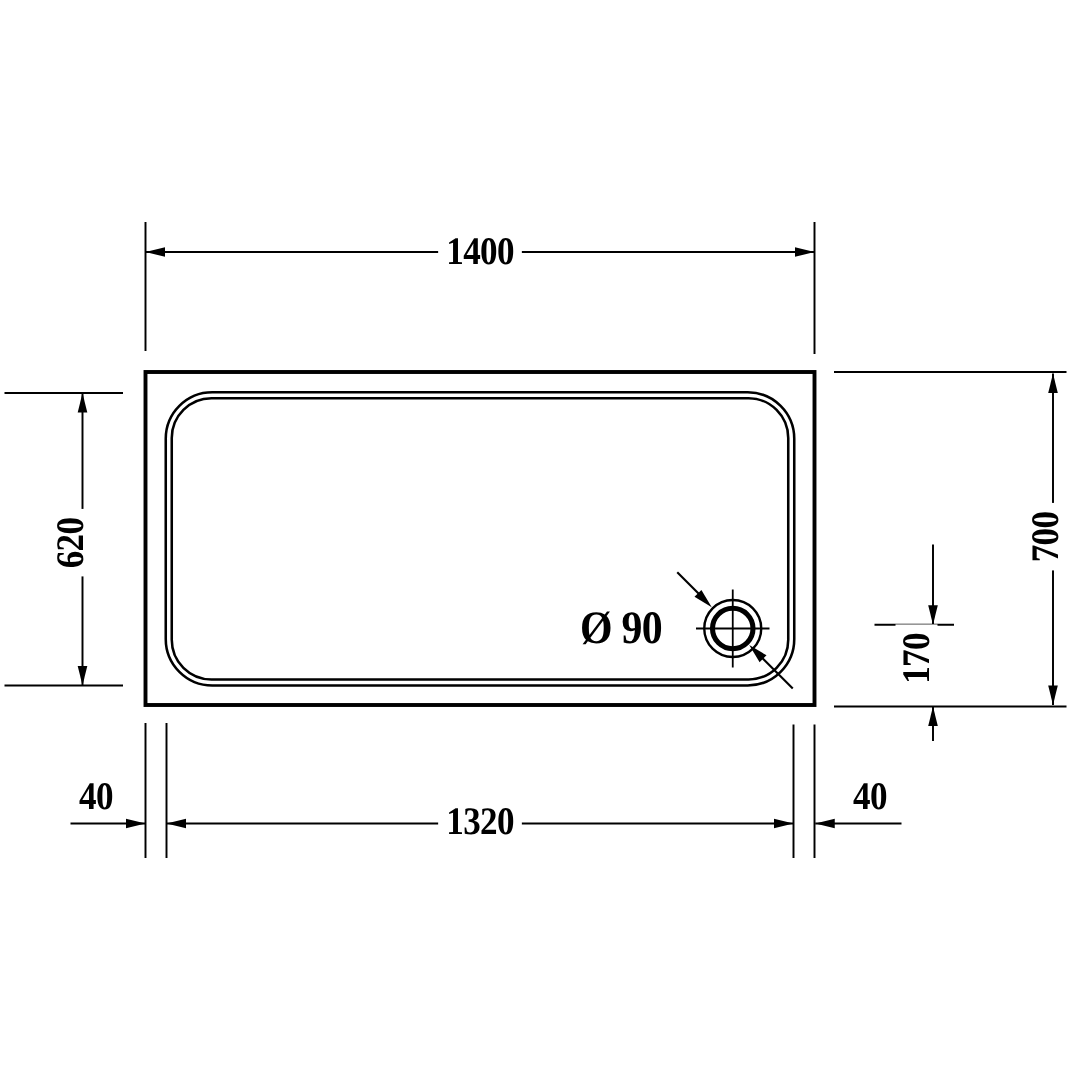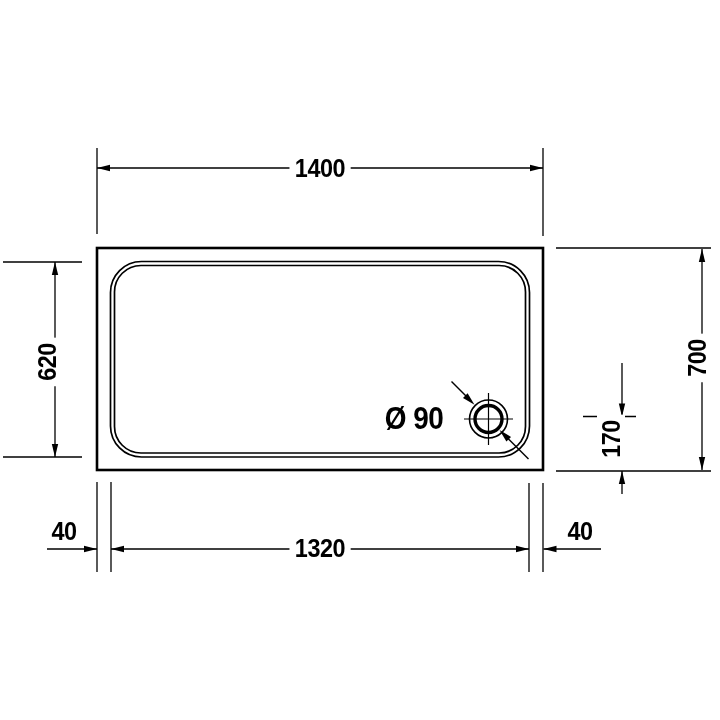--- a/index.html
+++ b/index.html
@@ -5,21 +5,21 @@
   html, body {
     margin: 0;
     padding: 0;
     background: #ffffff;
   }
   .canvas {
     position: relative;
     width: 720px;
     height: 720px;
     background: #ffffff;
-    font-family: Liberation Sans, sans-serif;
+    font-family: Liberation Serif, serif;
     overflow: hidden;
   }
   .drawing-svg {
     position: absolute;
     left: 0;
     top: 0;
   }
   .dim-label {
     position: absolute;
     transform: translate(-50%, -50%) scaleX(0.9);

